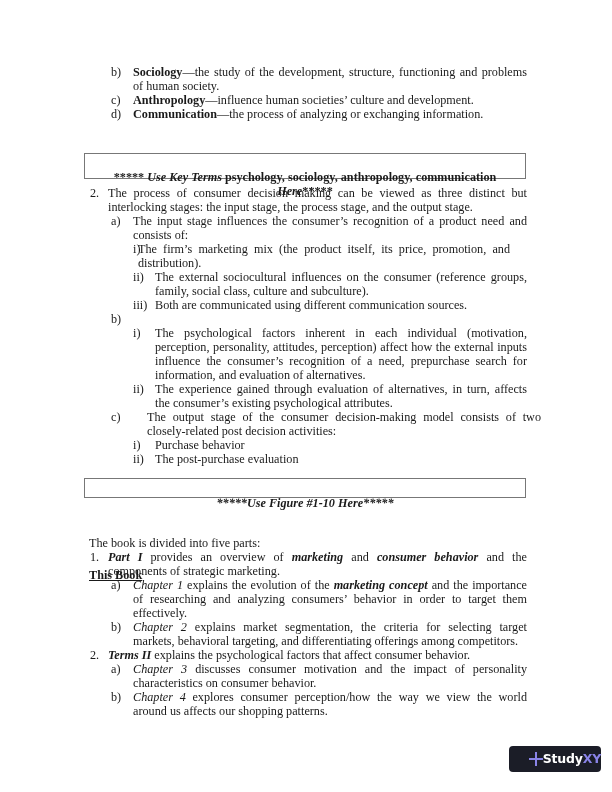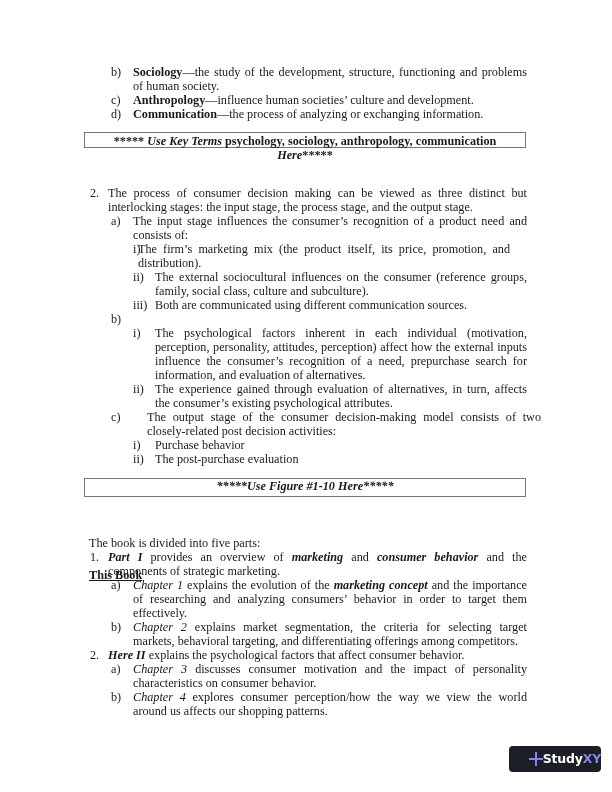--- a/index.html
+++ b/index.html
@@ -56,21 +56,21 @@
       </div>
     </div>
     <div class="row" style="height:14px;">
       <span class="mk" style="left:111px;top:0;">d)</span>
       <div style="position:absolute;left:133px;width:394px;top:0;">
         <b>Communication</b><span>—the process of analyzing or exchanging information.</span>
       </div>
     </div>
   </div>
 
-  <div class="box" style="top:132px;height:16px;padding-top:2px;">
+  <div class="box" style="top:153px;height:26px;padding-top:17px;">
     <span>***** </span><i>Use Key Terms</i><span> psychology, sociology, anthropology, communication</span><br>
     <i>Here</i><span>*****</span>
   </div>
 
   <div class="blk" style="top:187px;">
     <div class="row" style="height:28px;">
       <span class="mk" style="left:90px;">2.</span>
       <div class="tx" style="position:absolute;left:108px;width:419px;">The process of consumer decision making can be viewed as three distinct but interlocking stages: the input stage, the process stage, and the output stage.</div>
     </div>
 
@@ -110,21 +110,21 @@
     <div class="row" style="height:14px;">
       <span class="mk" style="left:133px;">i)</span>
       <div style="position:absolute;left:155px;width:372px;">Purchase behavior</div>
     </div>
     <div class="row" style="height:14px;">
       <span class="mk" style="left:133px;">ii)</span>
       <div style="position:absolute;left:155px;width:372px;">The post-purchase evaluation</div>
     </div>
   </div>
 
-  <div class="box" style="top:478px;height:19px;padding-top:1px;">
+  <div class="box" style="top:478px;height:19px;padding-top:18px;">
     <i>*****Use Figure #1-10 Here*****</i>
   </div>
 
   <div class="heading" style="top:534px;margin-top:35px;">This Book</div>
   <div class="para" style="top:537px;">The book is divided into five parts:</div>
 
   <div class="blk" style="top:551px;">
 
     <div class="row" style="height:28px;">
       <span class="mk" style="left:90px;">1.</span>
@@ -141,21 +141,21 @@
     <div class="row" style="height:28px;">
       <span class="mk" style="left:111px;">b)</span>
       <div class="tx" style="position:absolute;left:133px;width:394px;">
         <i>Chapter 2</i><span> explains market segmentation, the criteria for selecting target markets, behavioral targeting, and differentiating offerings among competitors.</span>
       </div>
     </div>
 
     <div class="row" style="height:14px;">
       <span class="mk" style="left:90px;">2.</span>
       <div style="position:absolute;left:108px;width:419px;">
-        <b><i>Here II</i></b><span> explains the psychological factors that affect consumer behavior.</span>
+        <b><i>Terms II</i></b><span> explains the psychological factors that affect consumer behavior.</span>
       </div>
     </div>
     <div class="row" style="height:28px;">
       <span class="mk" style="left:111px;">a)</span>
       <div class="tx" style="position:absolute;left:133px;width:394px;">
         <i>Chapter 3</i><span> discusses consumer motivation and the impact of personality characteristics on consumer behavior.</span>
       </div>
     </div>
     <div class="row" style="height:28px;">
       <span class="mk" style="left:111px;">b)</span>

